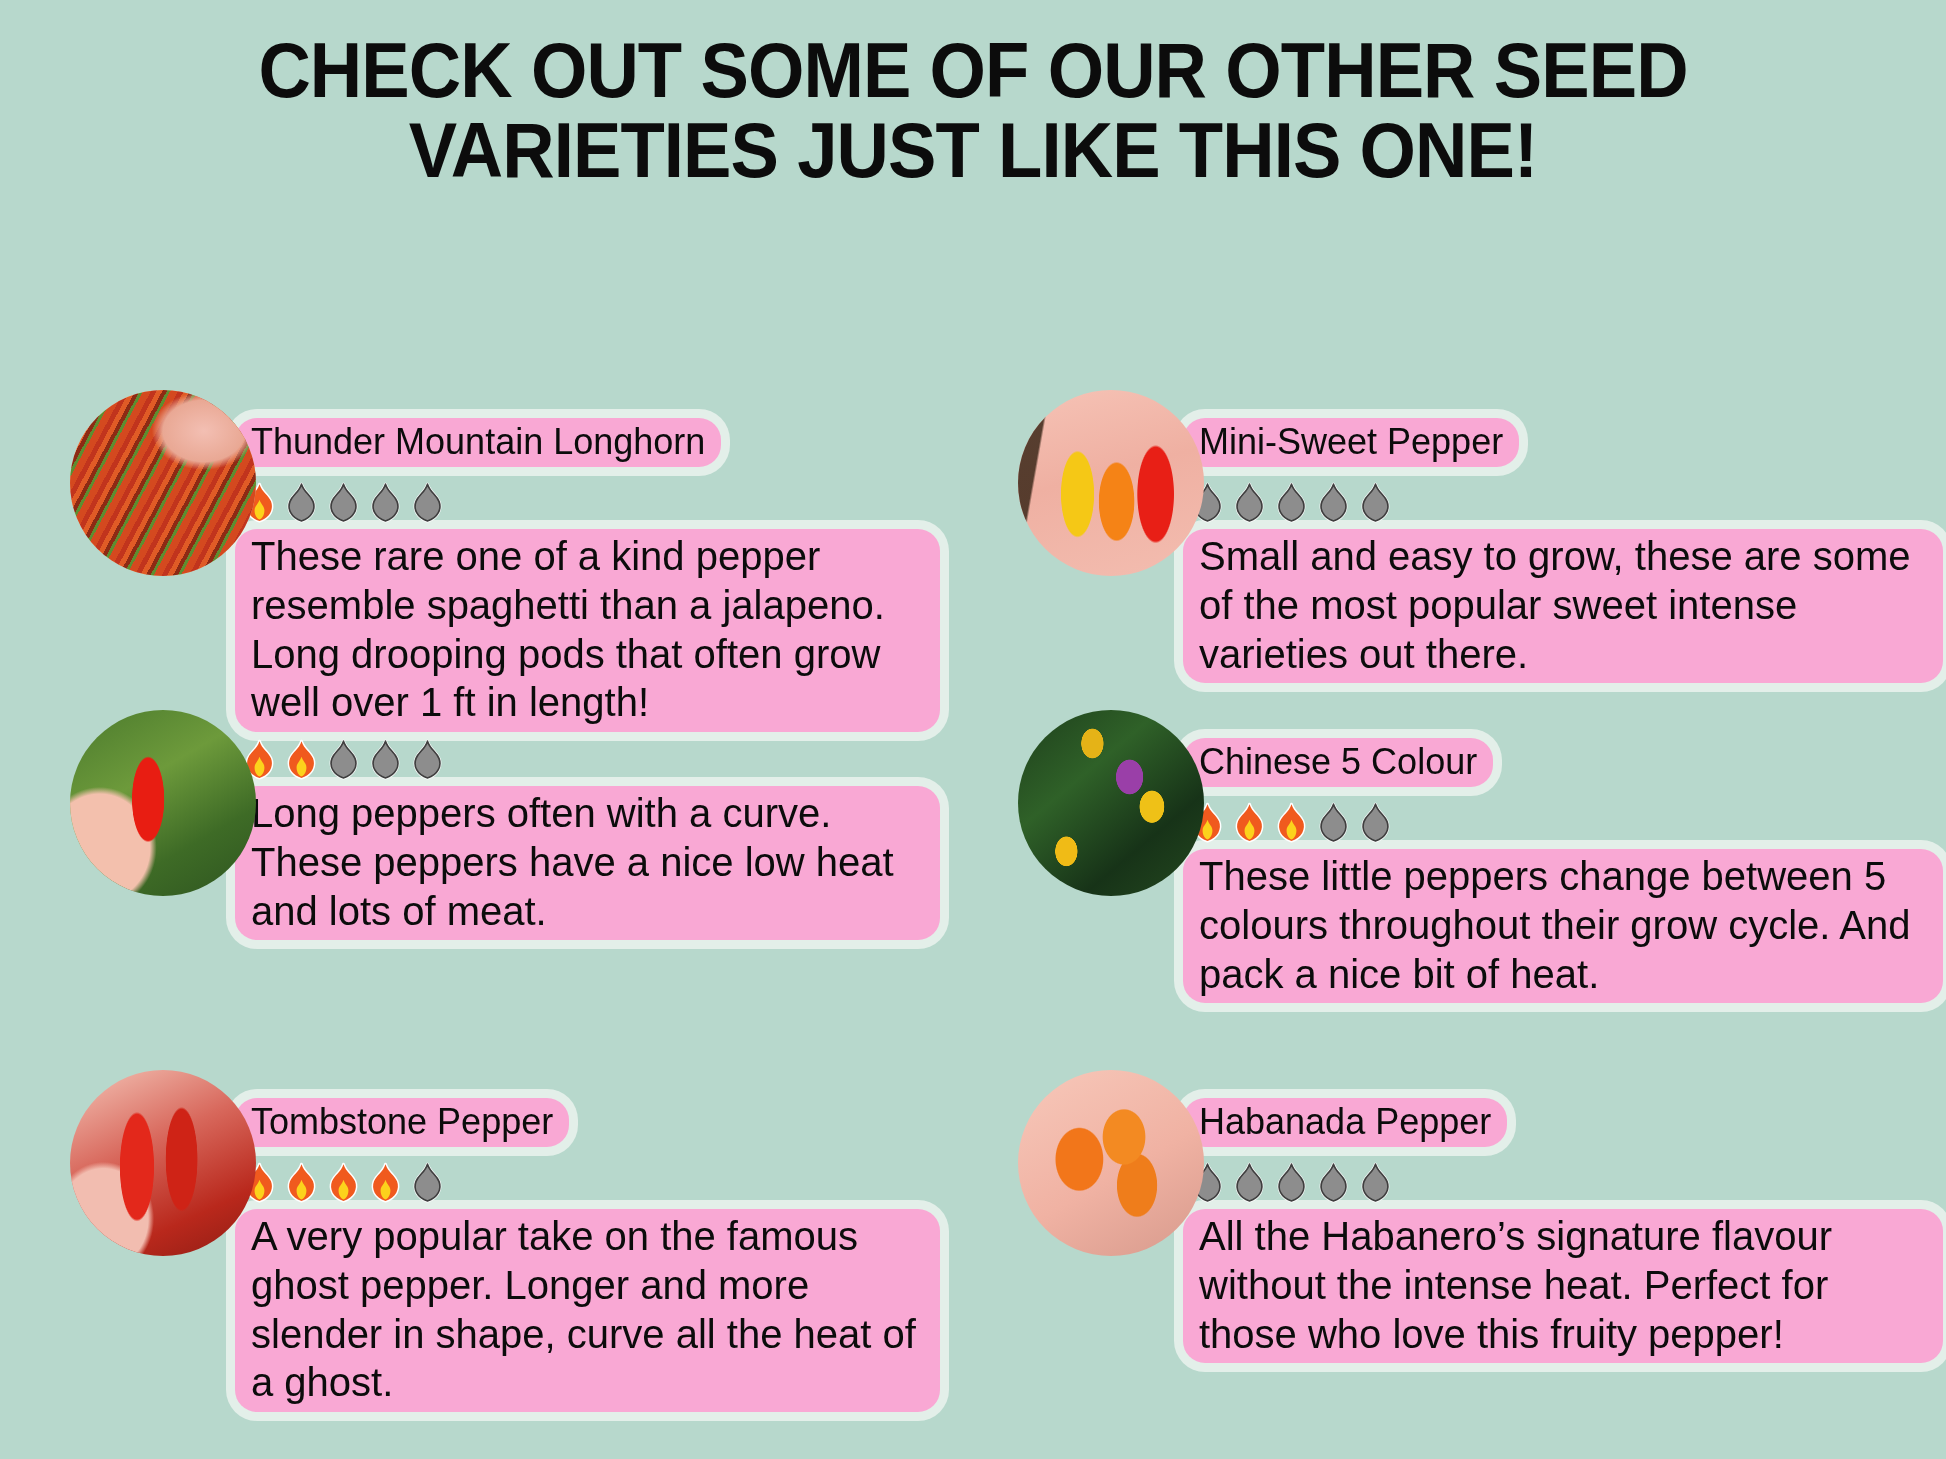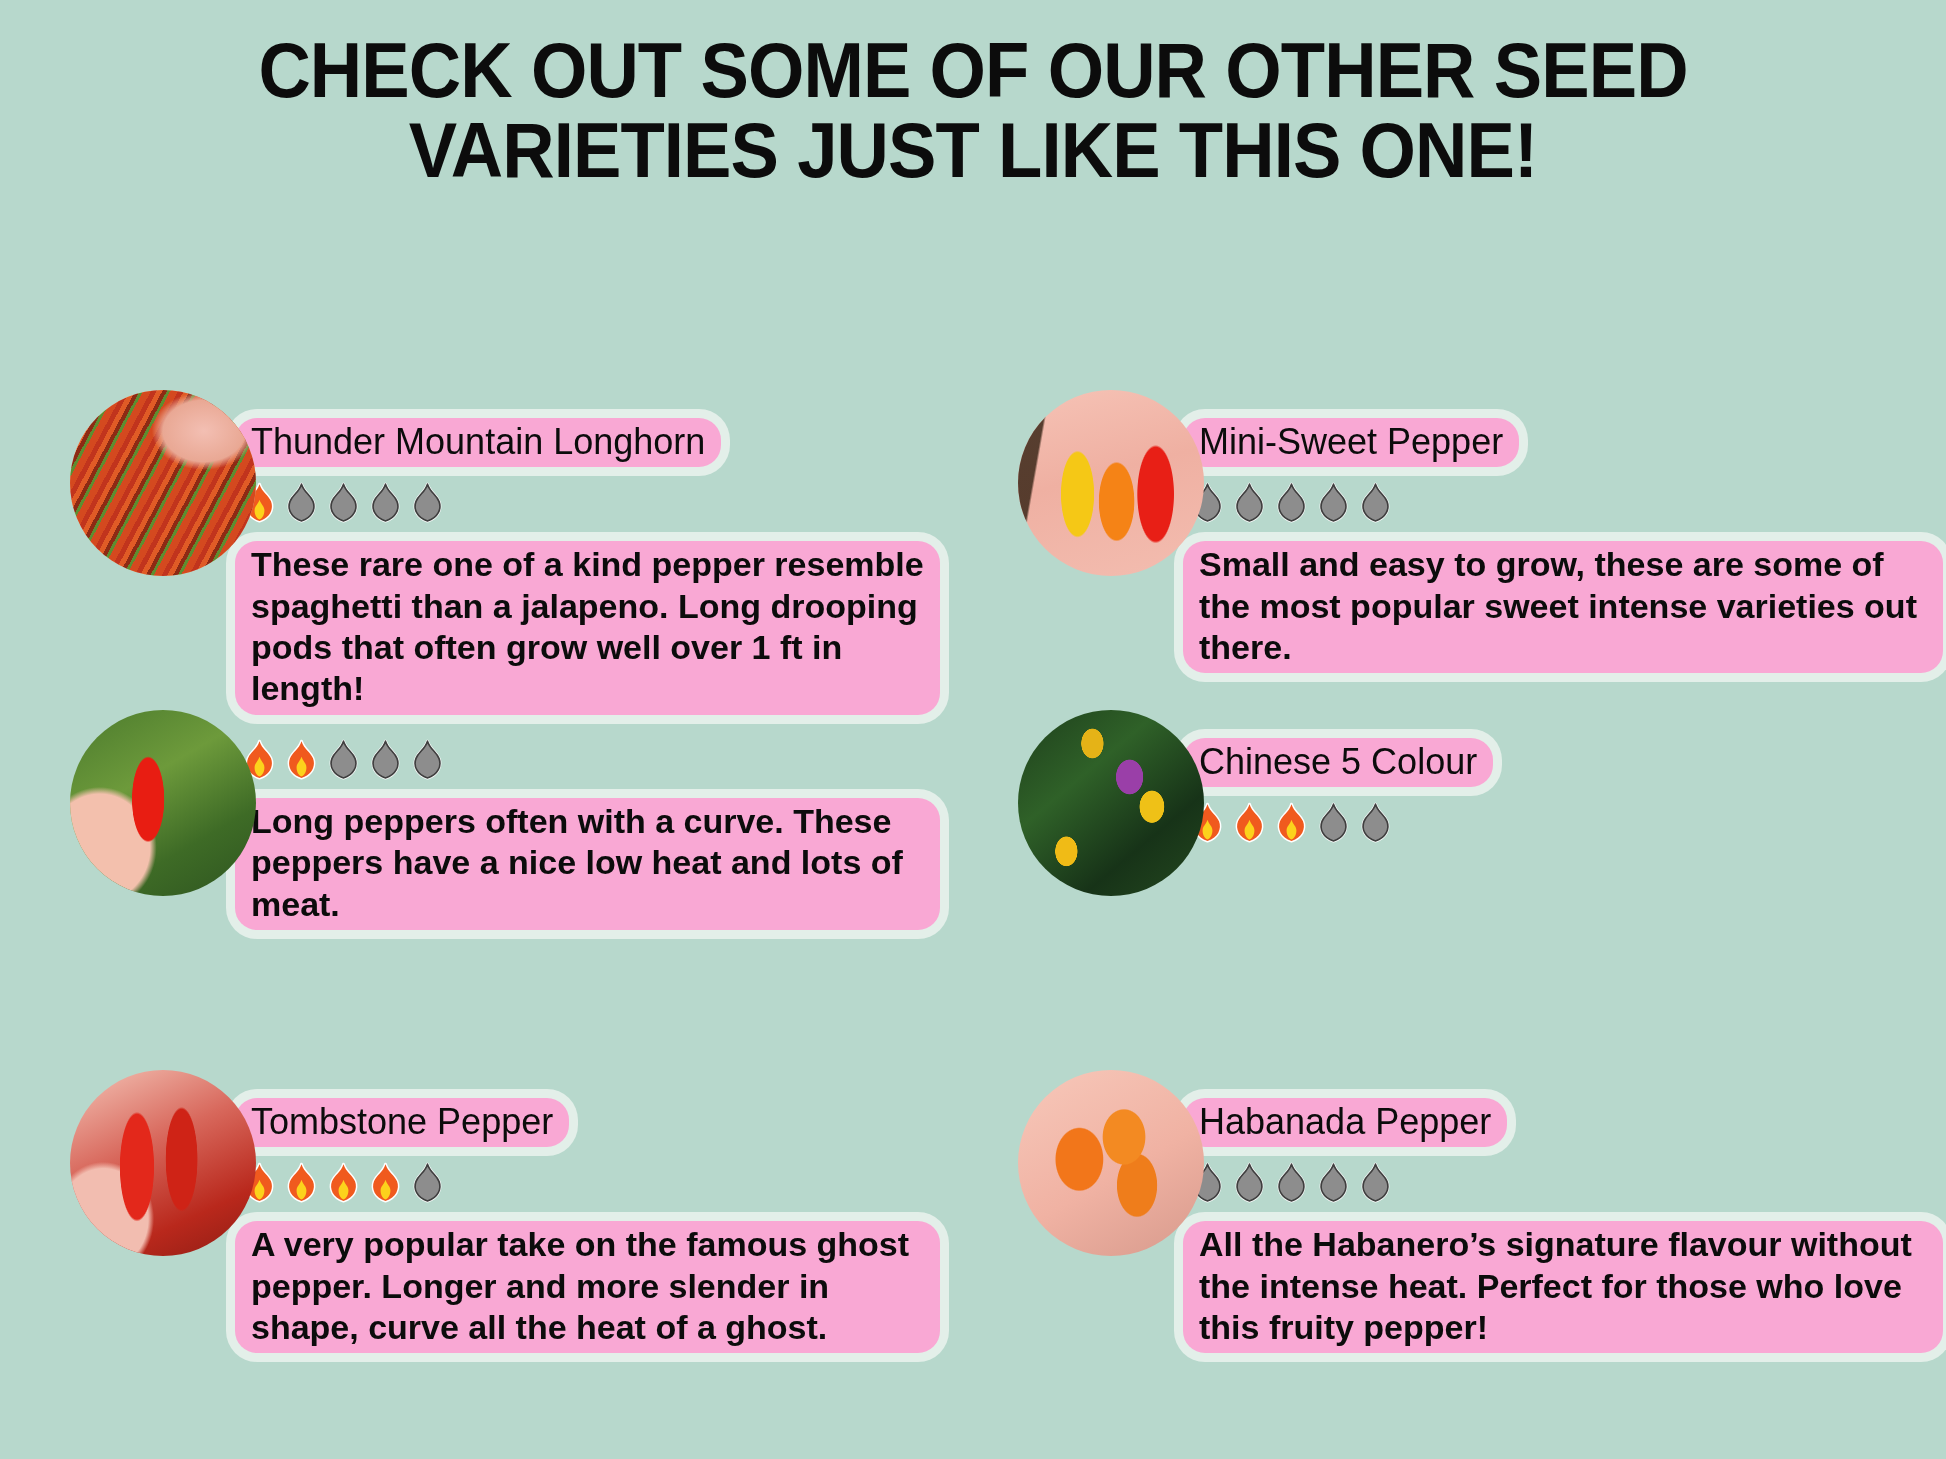--- a/index.html
+++ b/index.html
@@ -116,24 +116,24 @@
     font-family:"Liberation Sans", sans-serif;
   }
   .title{
     font-size:36px;
     line-height:1.14;
     font-weight:400;
     white-space:nowrap;
     margin-bottom:14px;
   }
   .desc{
-    font-size:34px;
+    font-size:40px;
     line-height:1.22;
-    font-weight:700;
-    margin-top:16px;
+    font-weight:400;
+    margin-top:4px;
     max-width:680px;
   }
 
   
   .flames{
     display:flex;
     gap:1px;
     margin-left:4px;
     height:44px;
     align-items:center;
@@ -287,20 +287,21 @@
             </svg>
             <svg class="flame" viewBox="0 0 100 100">
               <path d="M50 4 C44 24 28 30 22 46 C15 64 24 86 50 94 C76 86 85 64 78 46 C72 30 56 24 50 4 Z" fill="#8d8d8d" stroke="#ffffff" stroke-width="7" stroke-linejoin="round"></path>
               <path d="M50 4 C44 24 28 30 22 46 C15 64 24 86 50 94 C76 86 85 64 78 46 C72 30 56 24 50 4 Z" fill="#8d8d8d" stroke="#3f3f3f" stroke-width="4" stroke-linejoin="round"></path>
             </svg>
             <svg class="flame" viewBox="0 0 100 100">
               <path d="M50 4 C44 24 28 30 22 46 C15 64 24 86 50 94 C76 86 85 64 78 46 C72 30 56 24 50 4 Z" fill="#8d8d8d" stroke="#ffffff" stroke-width="7" stroke-linejoin="round"></path>
               <path d="M50 4 C44 24 28 30 22 46 C15 64 24 86 50 94 C76 86 85 64 78 46 C72 30 56 24 50 4 Z" fill="#8d8d8d" stroke="#3f3f3f" stroke-width="4" stroke-linejoin="round"></path>
             </svg>
           </div>
+        <div class="halo desc">These little peppers change between 5 colours throughout their grow cycle. And pack a nice bit of heat.</div>
       </div>
     </div>
   </div>
 
   <div class="card c0 r2">
     <div class="card-inner">
       <div class="thumb">
         <div class="ph ph-tombstone"></div>
       </div>
       <div class="body">

